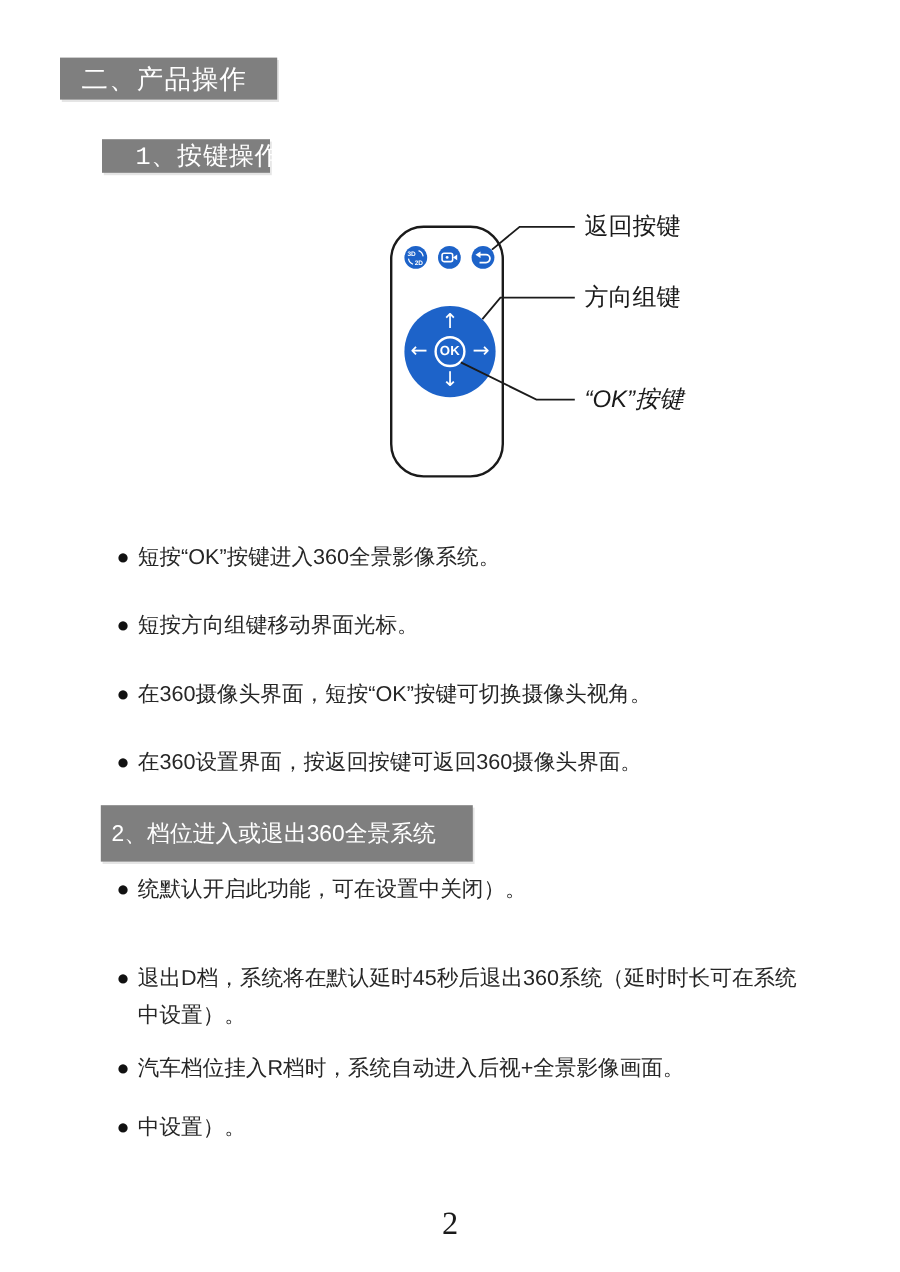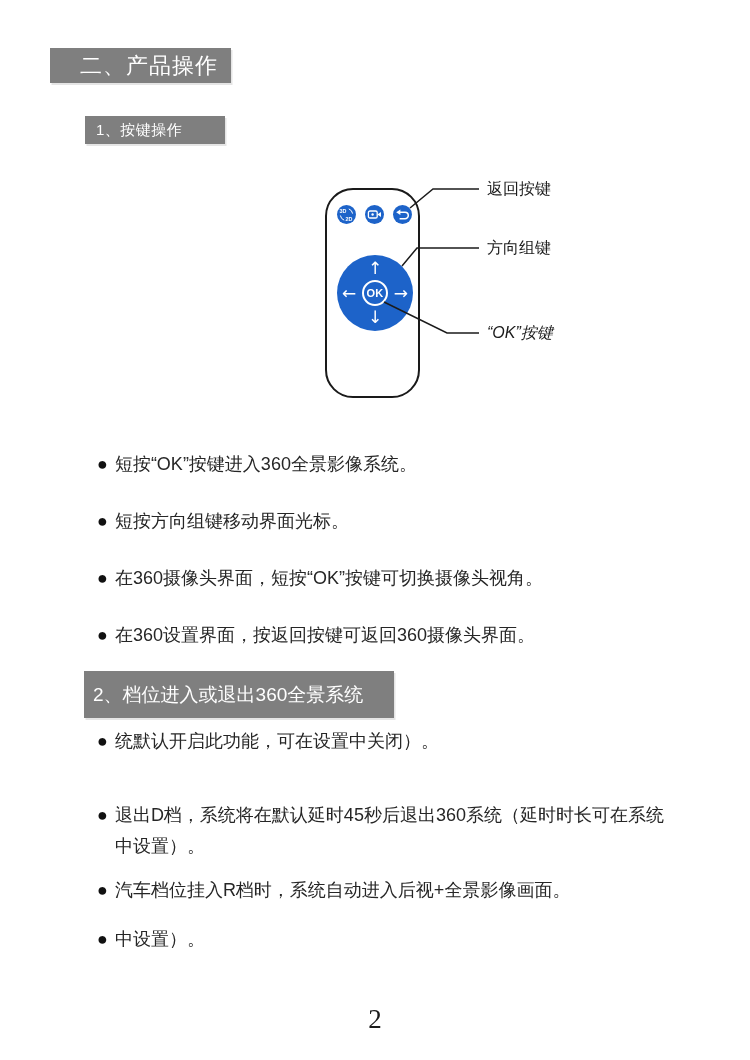--- a/index.html
+++ b/index.html
@@ -8,22 +8,22 @@
     font-family:"Liberation Sans","DejaVu Sans",sans-serif;overflow:hidden;
     color:#262626;margin:0 auto;
   }
   *{box-sizing:border-box;}
   
   .hdr{
     position:absolute;background:#7f7f7f;color:#ffffff;
     display:flex;align-items:center;box-shadow:1.5px 2px 0 rgba(0,0,0,0.10);
     white-space:nowrap;
   }
-  .hdr-main{left:50px;top:48px;width:181px;height:35px;font-size:22px;padding-left:30px;letter-spacing:1px;}
-  .hdr-s1{left:85px;top:116px;width:140px;height:28px;font-size:15px;padding-left:11px;letter-spacing:0.5px;}
+  .hdr-main{left:50px;top:48px;width:181px;height:35px;font-size:22px;padding-left:18px;letter-spacing:1px;}
+  .hdr-s1{left:85px;top:116px;width:140px;height:28px;font-size:21px;padding-left:28px;letter-spacing:0.5px;font-family:Liberation Mono, monospace;}
   .hdr-s2{left:84px;top:671px;width:310px;height:47px;font-size:19px;padding-left:9px;}
   
   .remote-body{
     position:absolute;left:325px;top:188px;width:95px;height:210px;
     border:2.5px solid #1a1a1a;border-radius:28px;background:#ffffff;
   }
   .rbtn{
     position:absolute;width:19px;height:19px;border-radius:50%;
     background:#1d63c9;
   }
@@ -38,21 +38,21 @@
   .ar-left{left:5px;top:50%;transform:translateY(-50%);}
   .ar-right{right:5px;top:50%;transform:translateY(-50%);}
   .okring{
     position:absolute;left:362px;top:280px;width:26px;height:26px;
     border:2.5px solid #ffffff;border-radius:50%;
     display:flex;align-items:center;justify-content:center;
     color:#ffffff;font-size:11px;font-weight:bold;letter-spacing:0.3px;
   }
   .lines-overlay{position:absolute;left:0;top:0;pointer-events:none;}
   .dlabel{
-    position:absolute;left:487px;font-size:16px;color:#1a1a1a;
+    position:absolute;left:487px;font-size:20px;color:#1a1a1a;
     line-height:26px;white-space:nowrap;
   }
   .dlabel-return{top:176px;}
   .dlabel-dir{top:235px;}
   .dlabel-ok{top:320px;font-style:italic;}
   
   .bullet{
     position:absolute;left:97px;display:flex;align-items:flex-start;
     font-size:18px;color:#262626;line-height:31px;white-space:nowrap;
   }

